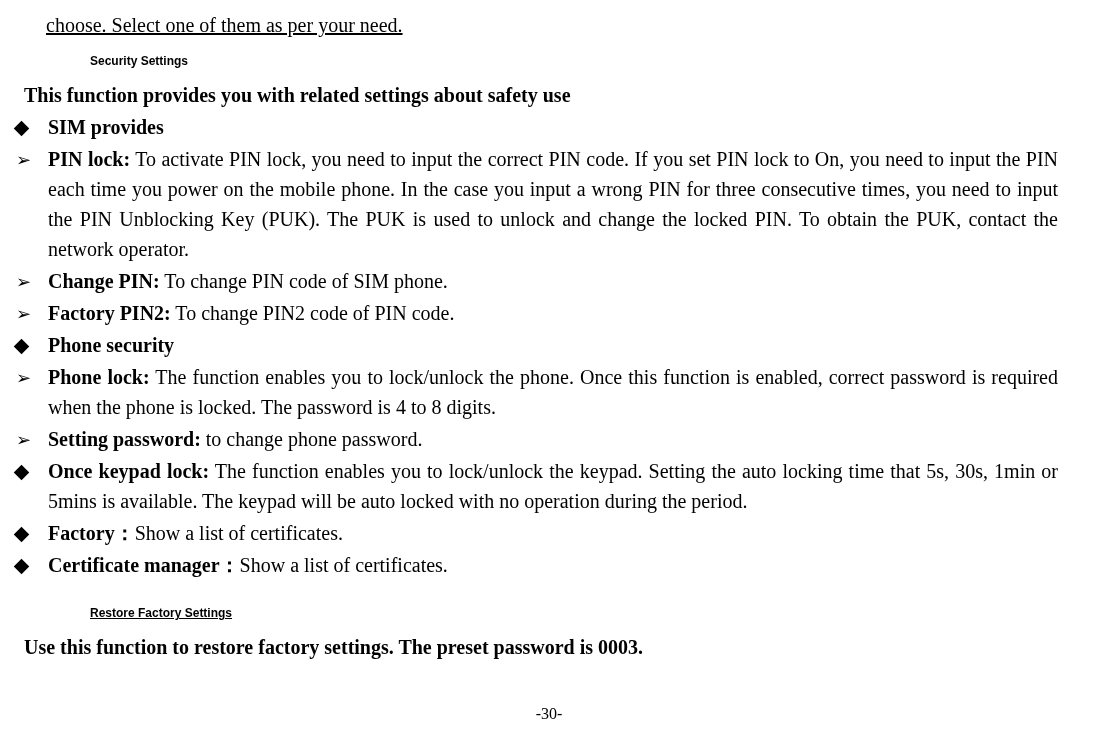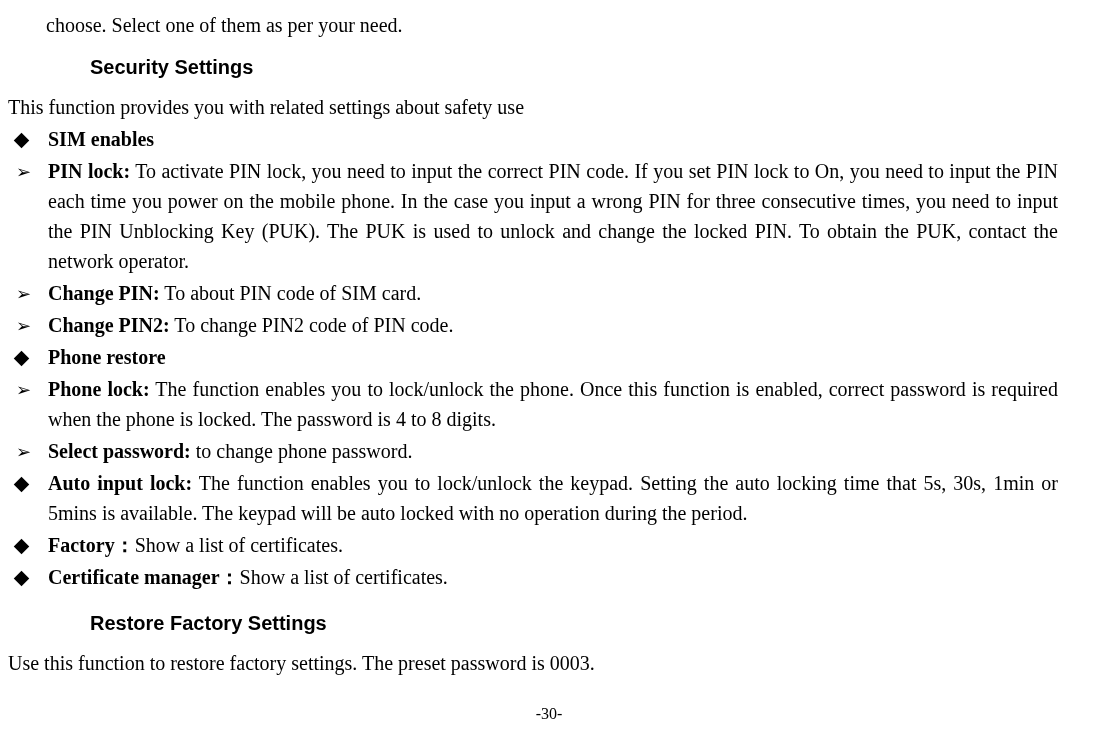--- a/index.html
+++ b/index.html
@@ -14,31 +14,33 @@
       color: #000;
       background: #fff;
       width: 1098px;
       height: 734px;
       padding: 10px 40px 10px 8px;
       position: relative;
     }
     .intro-text {
       margin-left: 38px;
       margin-bottom: 12px;
+      text-decoration: underline;
     }
     .section-heading {
       font-family: Arial, Helvetica, sans-serif;
       font-weight: bold;
-      font-size: 20px;
+      font-size: 12px;
       margin-left: 82px;
       margin-bottom: 10px;
     }
     .description {
-      margin-left: 0;
+      margin-left: 16px;
       margin-bottom: 2px;
+      font-weight: bold;
     }
     .list-item {
       display: flex;
       align-items: flex-start;
       margin-bottom: 2px;
       text-align: justify;
     }
     .bullet-diamond {
       width: 40px;
       flex-shrink: 0;
@@ -82,65 +84,65 @@
 <body>
 
 <div class="intro-text">choose. Select one of them as per your need.</div>
 
 <div class="section-heading">Security Settings</div>
 
 <div class="description">This function provides you with related settings about safety use</div>
 
 <div class="list-item">
   <span class="bullet-diamond"><span class="diamond-icon"></span></span>
-  <span class="list-content"><span class="item-label">SIM enables</span></span>
+  <span class="list-content"><span class="item-label">SIM provides</span></span>
 </div>
 
 <div class="list-item">
   <span class="bullet-arrow"><span class="arrow-icon">➢</span></span>
   <span class="list-content"><span class="item-label">PIN lock:</span><span> To activate PIN lock, you need to input the correct PIN code. If you set PIN lock to On, you need to input the PIN each time you power on the mobile phone. In the case you input a wrong PIN for three consecutive times, you need to input the PIN Unblocking Key (PUK). The PUK is used to unlock and change the locked PIN. To obtain the PUK, contact the network operator.</span></span>
 </div>
 
 <div class="list-item">
   <span class="bullet-arrow"><span class="arrow-icon">➢</span></span>
-  <span class="list-content"><span class="item-label">Change PIN:</span><span> To about PIN code of SIM card.</span></span>
+  <span class="list-content"><span class="item-label">Change PIN:</span><span> To change PIN code of SIM phone.</span></span>
 </div>
 
 <div class="list-item">
   <span class="bullet-arrow"><span class="arrow-icon">➢</span></span>
-  <span class="list-content"><span class="item-label">Change PIN2:</span><span> To change PIN2 code of PIN code.</span></span>
+  <span class="list-content"><span class="item-label">Factory PIN2:</span><span> To change PIN2 code of PIN code.</span></span>
 </div>
 
 <div class="list-item">
   <span class="bullet-diamond"><span class="diamond-icon"></span></span>
-  <span class="list-content"><span class="item-label">Phone restore</span></span>
+  <span class="list-content"><span class="item-label">Phone security</span></span>
 </div>
 
 <div class="list-item">
   <span class="bullet-arrow"><span class="arrow-icon">➢</span></span>
   <span class="list-content"><span class="item-label">Phone lock:</span><span> The function enables you to lock/unlock the phone. Once this function is enabled, correct password is required when the phone is locked. The password is 4 to 8 digits.</span></span>
 </div>
 
 <div class="list-item">
   <span class="bullet-arrow"><span class="arrow-icon">➢</span></span>
-  <span class="list-content"><span class="item-label">Select password:</span><span> to change phone password.</span></span>
+  <span class="list-content"><span class="item-label">Setting password:</span><span> to change phone password.</span></span>
 </div>
 
 <div class="list-item">
   <span class="bullet-diamond"><span class="diamond-icon"></span></span>
-  <span class="list-content"><span class="item-label">Auto input lock:</span><span> The function enables you to lock/unlock the keypad. Setting the auto locking time that 5s, 30s, 1min or 5mins is available. The keypad will be auto locked with no operation during the period.</span></span>
+  <span class="list-content"><span class="item-label">Once keypad lock:</span><span> The function enables you to lock/unlock the keypad. Setting the auto locking time that 5s, 30s, 1min or 5mins is available. The keypad will be auto locked with no operation during the period.</span></span>
 </div>
 
 <div class="list-item">
   <span class="bullet-diamond"><span class="diamond-icon"></span></span>
   <span class="list-content"><span class="item-label">Factory：</span><span>Show a list of certificates.</span></span>
 </div>
 
 <div class="list-item">
   <span class="bullet-diamond"><span class="diamond-icon"></span></span>
   <span class="list-content"><span class="item-label">Certificate manager：</span><span>Show a list of certificates.</span></span>
 </div>
 
-<div class="section-heading" style="margin-top:16px;">Restore Factory Settings</div>
+<div class="section-heading" style="margin-top:24px;text-decoration:underline;">Restore Factory Settings</div>
 
 <div class="description">Use this function to restore factory settings. The preset password is 0003.</div>
 
 <div class="page-number">-30-</div>
 
 </body></html>

